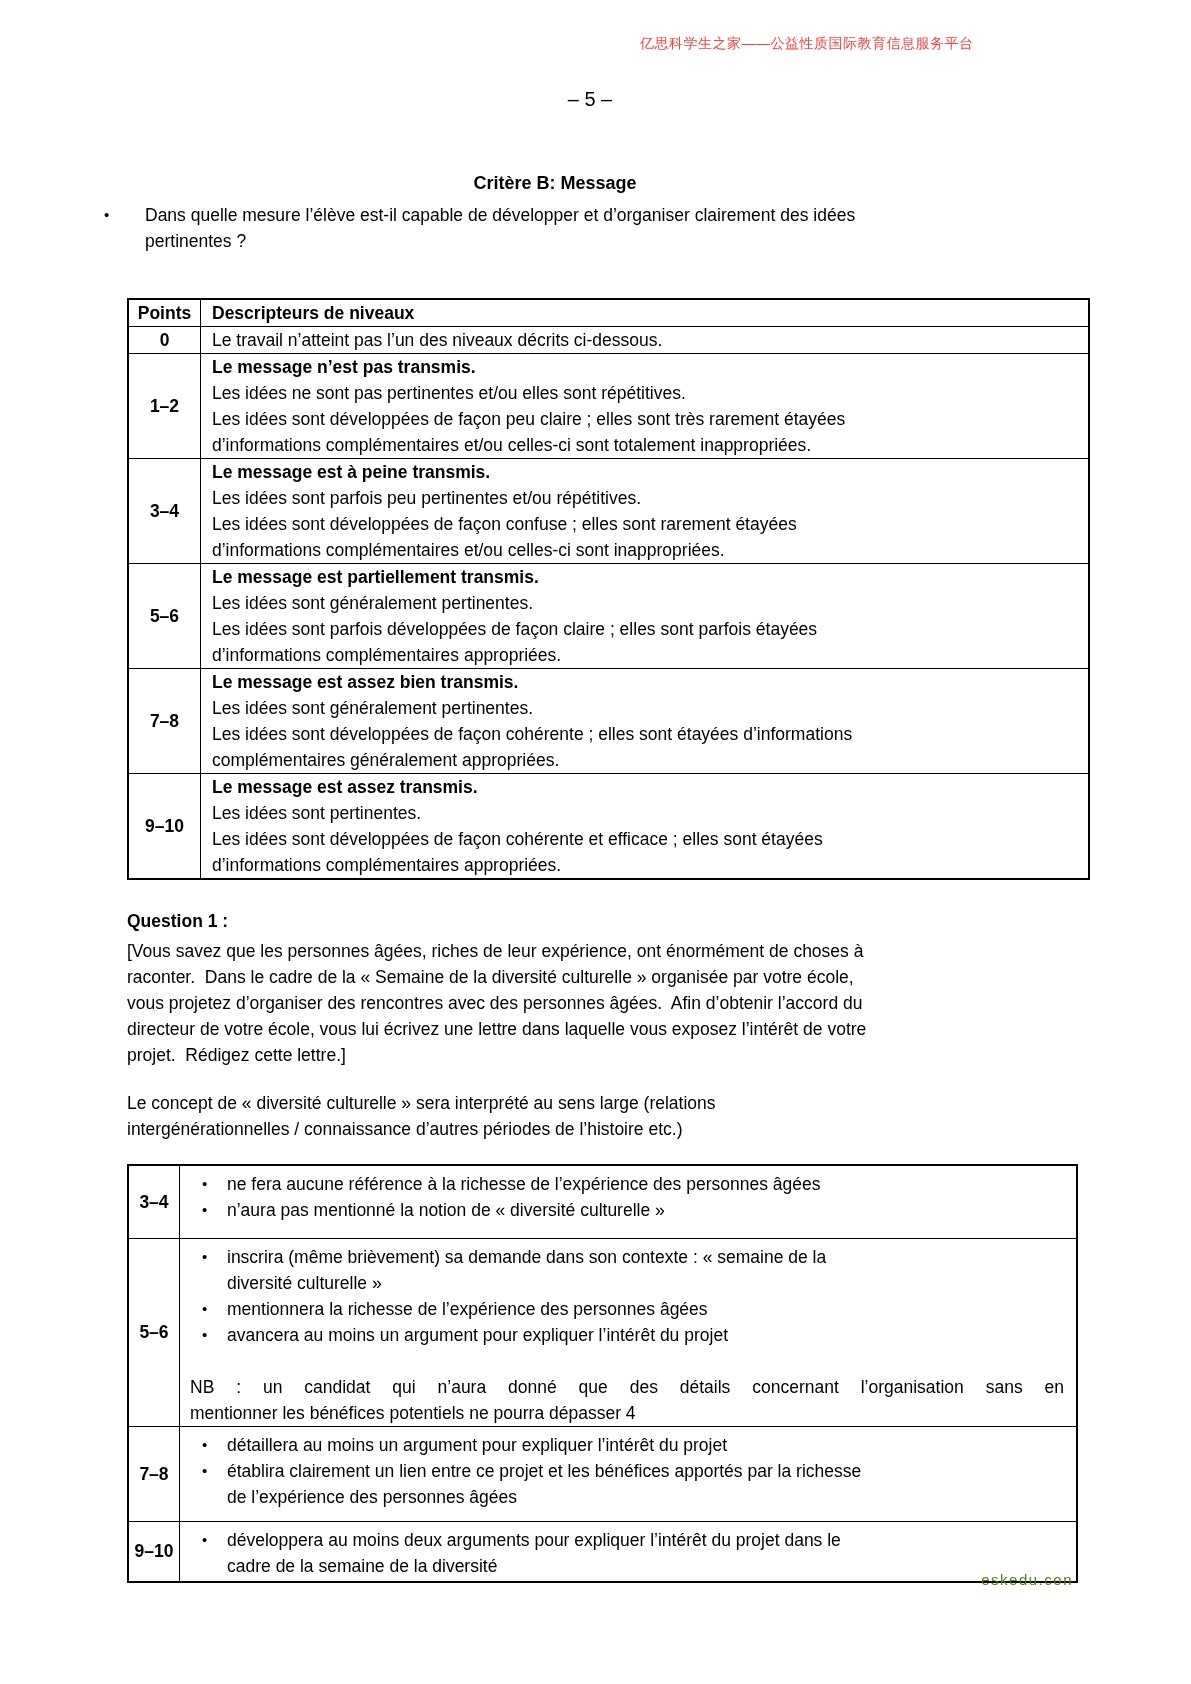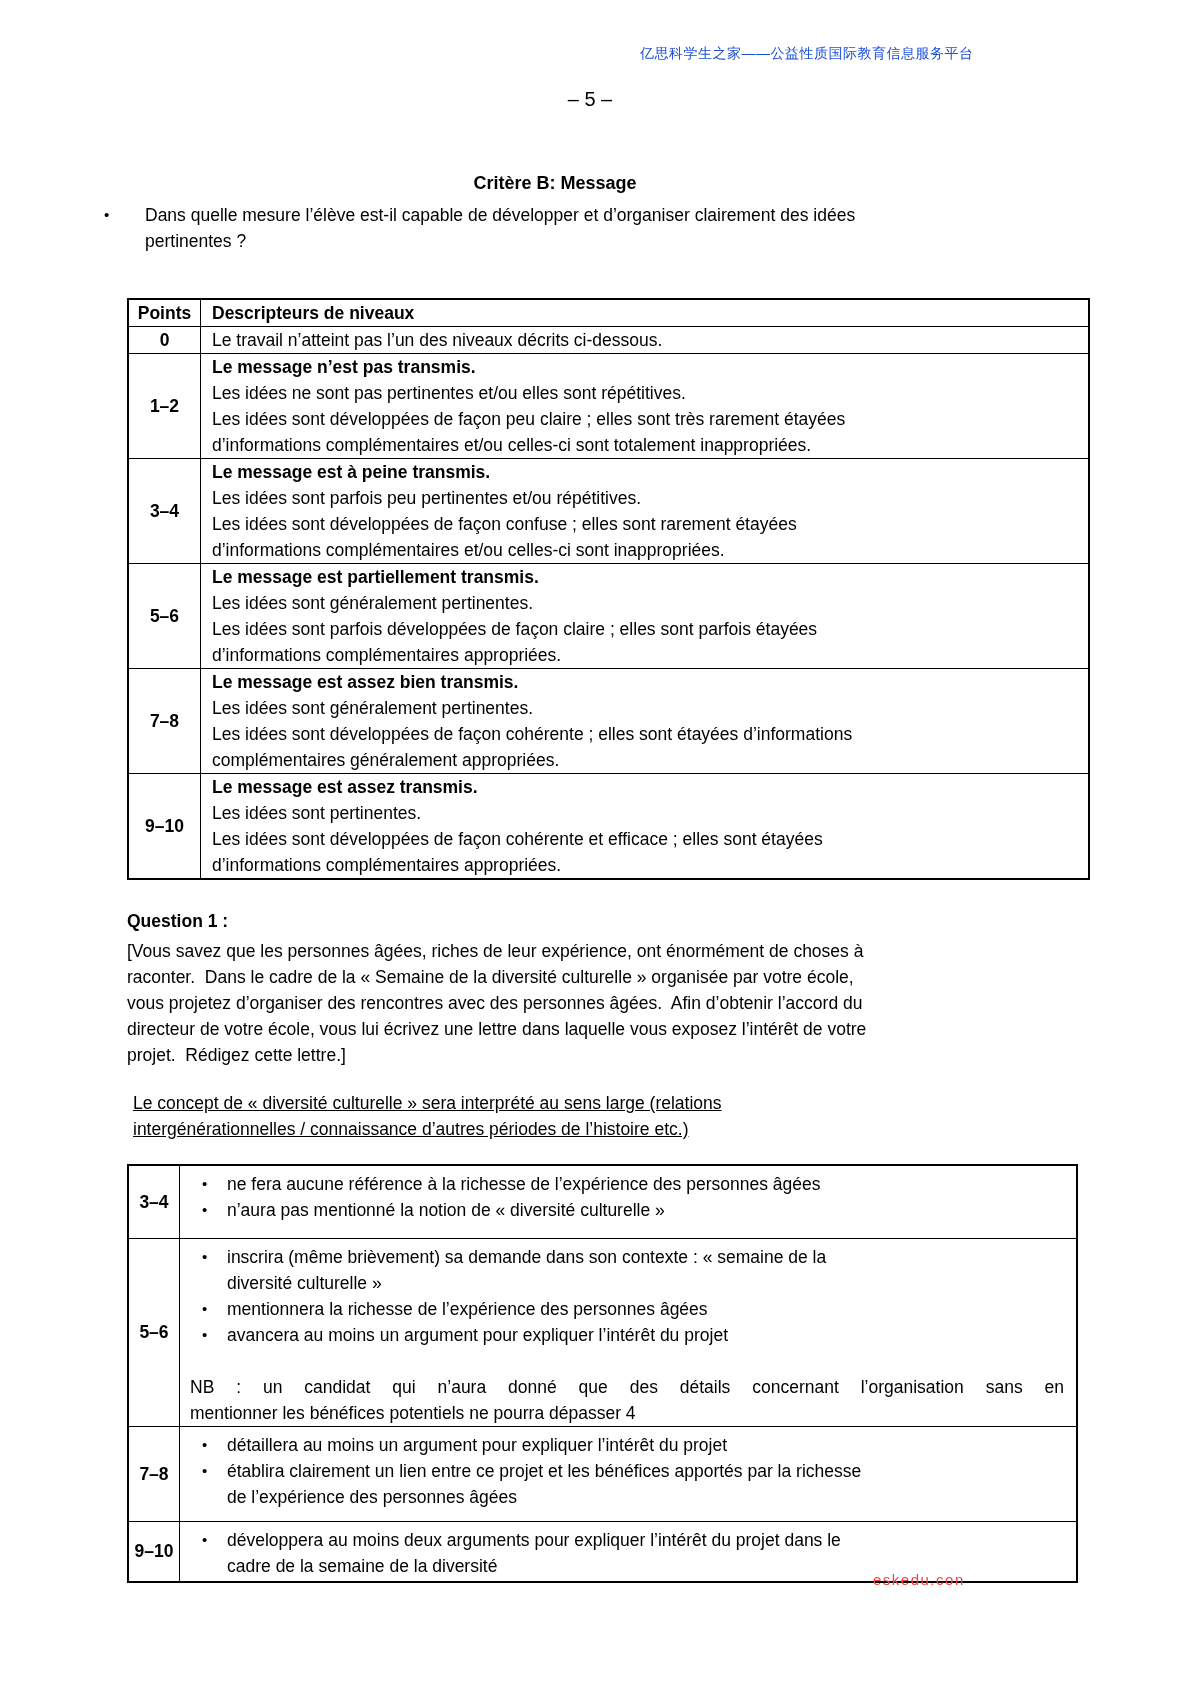--- a/index.html
+++ b/index.html
@@ -6,22 +6,22 @@
   .page {
     position:relative; width:1191px; height:1684px; margin:0 auto;
     background:#ffffff; color:#000;
     font-family:"Liberation Sans","DejaVu Sans",sans-serif;
     font-size:17.5px; line-height:26px;
     overflow:hidden;
   }
   .abs { position:absolute; }
 
   
-  .cn-watermark { top:44px; left:640px; width:330px; font-size:14px; line-height:18px;
-                  color:#1d4ed8; letter-spacing:0.5px; white-space:nowrap; }
+  .cn-watermark { top:34px; left:640px; width:330px; font-size:14px; line-height:18px;
+                  color:#ef4444; letter-spacing:0.5px; white-space:nowrap; }
   .page-number  { top:86px; left:540px; width:100px; font-size:20px; text-align:center; }
   .paper-code   { top:86px; left:700px; width:360px; font-size:20px; white-space:nowrap; }
 
   .crit-title { top:170px; left:100px; width:910px; text-align:center; font-weight:bold; font-size:18px; }
 
   .lead-bullet { top:202px; left:104px; width:920px; display:flex; }
   .lead-bullet .marker { flex:0 0 41px; font-size:15px; }
   .lead-bullet .txt { flex:1; white-space:pre-wrap; }
 
   
@@ -34,37 +34,37 @@
   .levels-tbl th.pts-h { text-align:center; width:71px; padding:0; }
   .levels-tbl td.pts { width:71px; text-align:center; vertical-align:middle; font-weight:bold; padding:0; }
   .levels-tbl td.desc { padding:0 8px 0 11px; vertical-align:middle; }
   .desc-heading { font-weight:bold; }
   .desc-text { white-space:pre-wrap; }
   .row-single { height:25px; }
   .row-quad { height:104px; }
 
   .q1-label { top:908px; left:127px; font-weight:bold; }
   .q1-brief { top:938px; left:127px; width:905px; white-space:pre-wrap; }
-  .concept  { top:1090px; left:133px; width:905px; white-space:pre-wrap;text-decoration:underline; }
+  .concept  { top:1090px; left:127px; width:905px; white-space:pre-wrap; }
 
   .marking-tbl { top:1164px; left:127px; width:951px; }
   .marking-tbl td.pts { width:50px; text-align:center; vertical-align:middle; font-weight:bold; padding:0; }
   .marking-tbl td.content { padding:5px 8px 0 10px; vertical-align:top; }
   .m-row-1 { height:73px; }
   .m-row-2 { height:187px; }
   .m-row-3 { height:95px; }
   .m-row-4 { height:61px; }
   .bullet-item { display:flex; }
   .bullet-item .marker { flex:0 0 37px; padding-left:12px; box-sizing:border-box; font-size:15px; }
   .bullet-item .btxt { flex:1; white-space:pre-wrap; }
   .nb-line1 { margin-top:26px; margin-right:4px; text-align:justify; text-align-last:justify; }
   .nb-line2 { margin-right:4px; }
 
-  .footer-watermark { top:1567px; left:873px; width:200px; 
-                      color:#ef4444; font-size:15px; letter-spacing:1.5px; }
+  .footer-watermark { top:1567px; left:873px; width:200px; text-align:right;
+                      color:#4d7c0f; font-size:15px; letter-spacing:1.5px; }
 </style>
 </head>
 <body>
 
 <div class="page">
 
   <div class="abs cn-watermark">亿思科学生之家——公益性质国际教育信息服务平台</div>
   <div class="abs page-number">– 5 –</div>
 
   <div class="abs crit-title">Critère B: Message</div>

